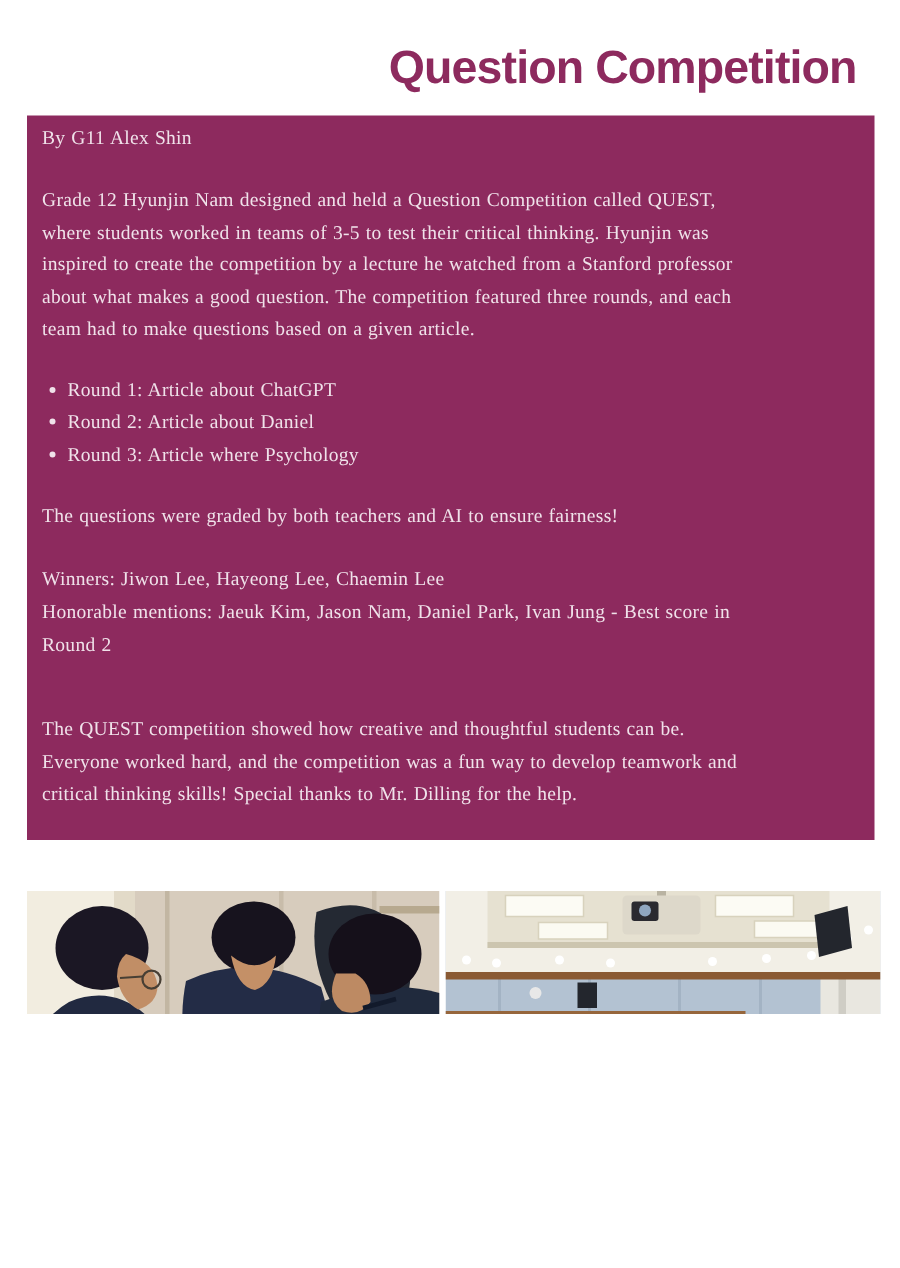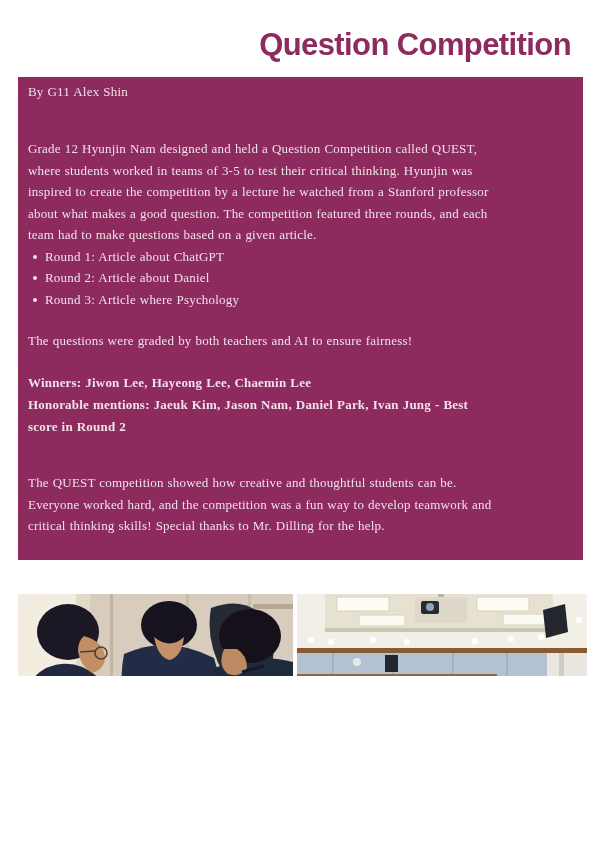--- a/index.html
+++ b/index.html
@@ -27,31 +27,31 @@
     width:565px; height:483px;
     background:var(--accent,#8d2a5e);
     color:var(--on-accent,#f0e2ea);
     padding:5px 86px 0 10px;
     font-size:13px;
     line-height:21.6px;
     letter-spacing:0.2px;
     word-spacing:0.5px;
   }
   .byline { line-height:20px; }
-  .para-intro   { margin-top:36px; }
-  .rounds-list  { list-style:none; padding-left:4px; }
+  .para-intro   { margin-top:20px; }
+  .rounds-list  { margin-top:19px; list-style:none; padding-left:4px; }
   .rounds-list li { position:relative; padding-left:13px; line-height:21.3px; }
   .rounds-list li::before {
     content:""; position:absolute; left:1px; top:9px;
     width:4px; height:4px; border-radius:50%;
     background:var(--on-accent,#f0e2ea);
   }
   .para-grading { margin-top:20px; }
   .results-block{ margin-top:21px; }
-  .results-block p { margin:0;font-weight:bold; }
+  .results-block p { margin:0; }
   .para-closing { margin-top:35px; }
   .photo-row {
     position:absolute;
     left:18px; top:594px;
     display:flex; gap:4px;
   }
   .photo { display:block; line-height:0; }
   .photo svg { display:block; }
 </style>
 </head>

